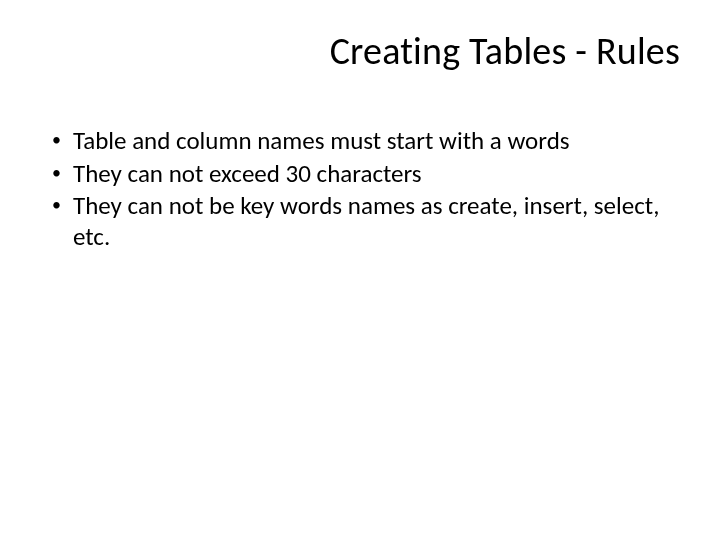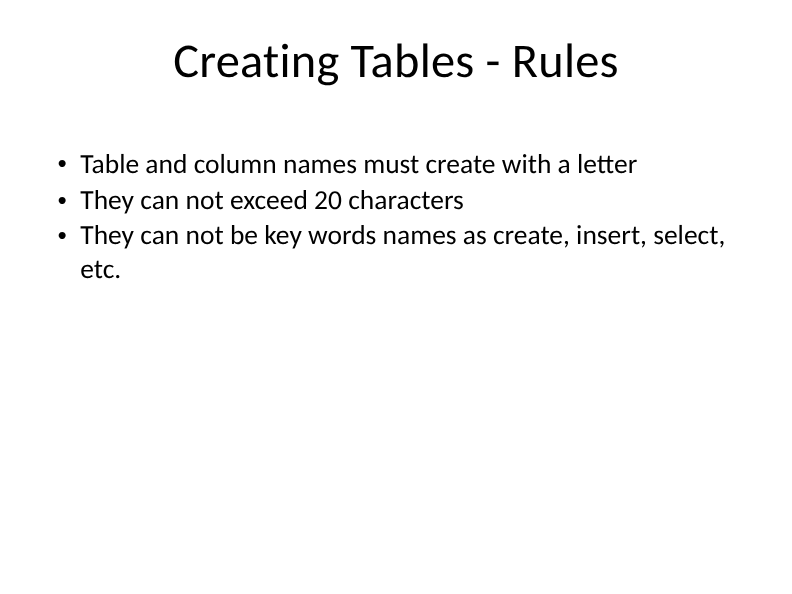--- a/index.html
+++ b/index.html
@@ -10,23 +10,23 @@
     body {
       width: 720px;
       height: 540px;
       background: #ffffff;
       font-family: Calibri, "Segoe UI", Arial, sans-serif;
       color: #000000;
       padding: 28px 40px 40px 40px;
       position: relative;
     }
     .title {
-      font-size: 44px;
+      font-size: 38px;
       font-weight: 400;
-      text-align: center;
+      text-align: right;
       margin-bottom: 52px;
       letter-spacing: 0.2px;
     }
     .bullet-list {
       list-style: none;
       padding-left: 12px;
     }
     .bullet-item {
       font-size: 25px;
       line-height: 1.22;
@@ -45,23 +45,23 @@
     }
   </style>
 </head>
 <body>
 
 <h1 class="title">Creating Tables - Rules</h1>
 
 <ul class="bullet-list">
   <li class="bullet-item">
     <span class="bullet-marker">•</span>
-    <span class="bullet-text">Table and column names must create with a letter</span>
+    <span class="bullet-text">Table and column names must start with a words</span>
   </li>
   <li class="bullet-item">
     <span class="bullet-marker">•</span>
-    <span class="bullet-text">They can not exceed 20 characters</span>
+    <span class="bullet-text">They can not exceed 30 characters</span>
   </li>
   <li class="bullet-item">
     <span class="bullet-marker">•</span>
     <span class="bullet-text">They can not be key words names as create, insert, select, etc.</span>
   </li>
 </ul>
 
 </body></html>

